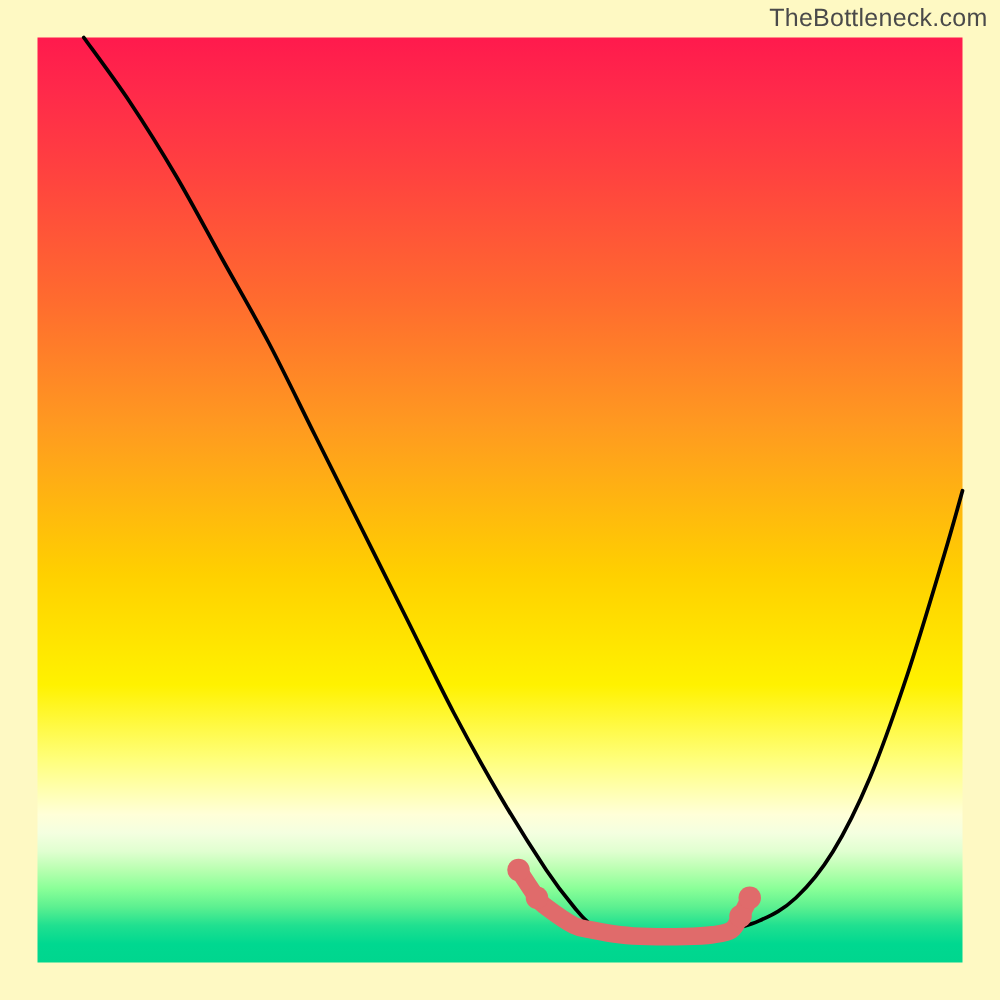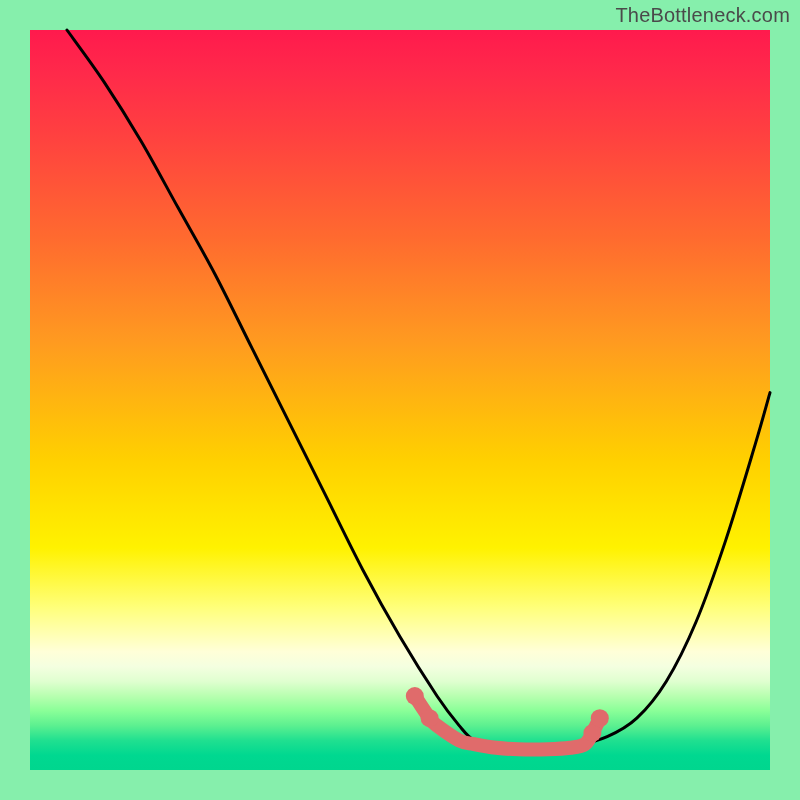--- a/index.html
+++ b/index.html
@@ -10,21 +10,21 @@
     background: #000;
     overflow: hidden;
     font-family: Arial, Helvetica, sans-serif;
   }
   .frame {
     position: absolute;
     left: 0;
     top: 0;
     width: 800px;
     height: 800px;
-    background: #86efac;
+    background: #fef9c3;
   }
   .plot {
     position: absolute;
     left: 30px;
     top: 30px;
     width: 740px;
     height: 740px;
     
     background: linear-gradient(to bottom,
       #ff1a4d 0%,

